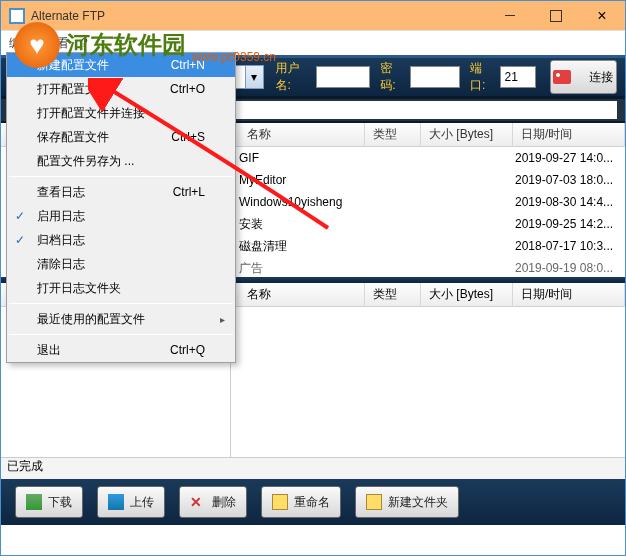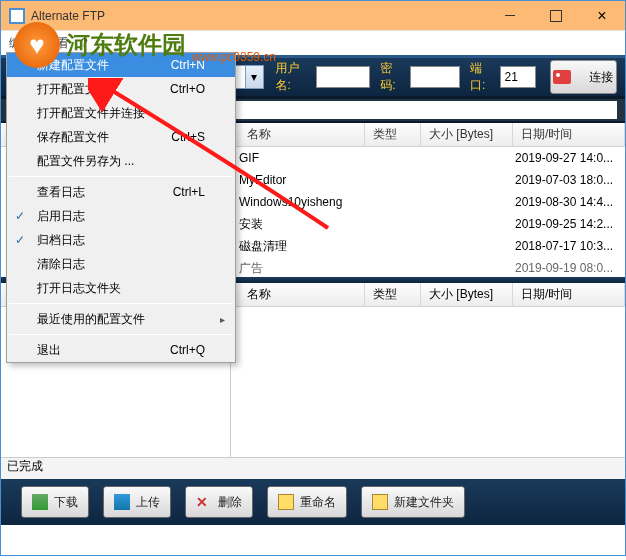--- a/index.html
+++ b/index.html
@@ -46,21 +46,21 @@
 .hdr2{height:24px;background:linear-gradient(#fdfdfd,#ededed);border-bottom:1px solid #d0d0d0;display:flex;align-items:center;padding-left:238px}
 .hdr2 .col{padding:0 8px;border-right:1px solid #d8d8d8;height:24px;display:flex;align-items:center}
 .hdr2 .c-name{width:126px}
 .hdr2 .c-type{width:56px}
 .hdr2 .c-size{width:92px}
 .hdr2 .c-date{flex:1}
 .lower{height:150px;background:#fff;display:flex}
 .lower .lpane{width:230px;border-right:1px solid #ccc}
 .lower .rpane{flex:1}
 .status{height:22px;border-top:1px solid #ccc;display:flex;align-items:flex-start;padding:0 6px;background:#f4f4f4}
-.bottombar{height:46px;background:linear-gradient(#1a3a5a,#0d2540);display:flex;align-items:center;padding:0 20px;gap:14px}
+.bottombar{height:46px;background:linear-gradient(#1a3a5a,#0d2540);display:flex;align-items:center;padding:0 14px;gap:14px}
 .bbtn{height:32px;background:linear-gradient(#fafafa,#d8d8d8);border:1px solid #666;border-radius:3px;display:flex;align-items:center;padding:0 10px;gap:6px;color:#222}
 .bbtn .bi{width:16px;height:16px;position:relative}
 .bi.dl{background:linear-gradient(#6a6,#393)}
 .bi.ul{background:linear-gradient(#39d,#17a)}
 .bi.del:before{content:"✕";color:#c33;font-size:14px;font-weight:bold}
 .bi.ren{background:#fd6;border:1px solid #a83}
 .bi.new{background:#fd6;border:1px solid #a83}
 
 .ctx{position:absolute;left:6px;top:52px;width:230px;background:#f0f0f0;border:1px solid #a0a0a0;box-shadow:3px 3px 6px rgba(0,0,0,.25);z-index:50}
 .ctx .mi{height:24px;display:flex;align-items:center;padding:0 30px 0 30px;position:relative}

